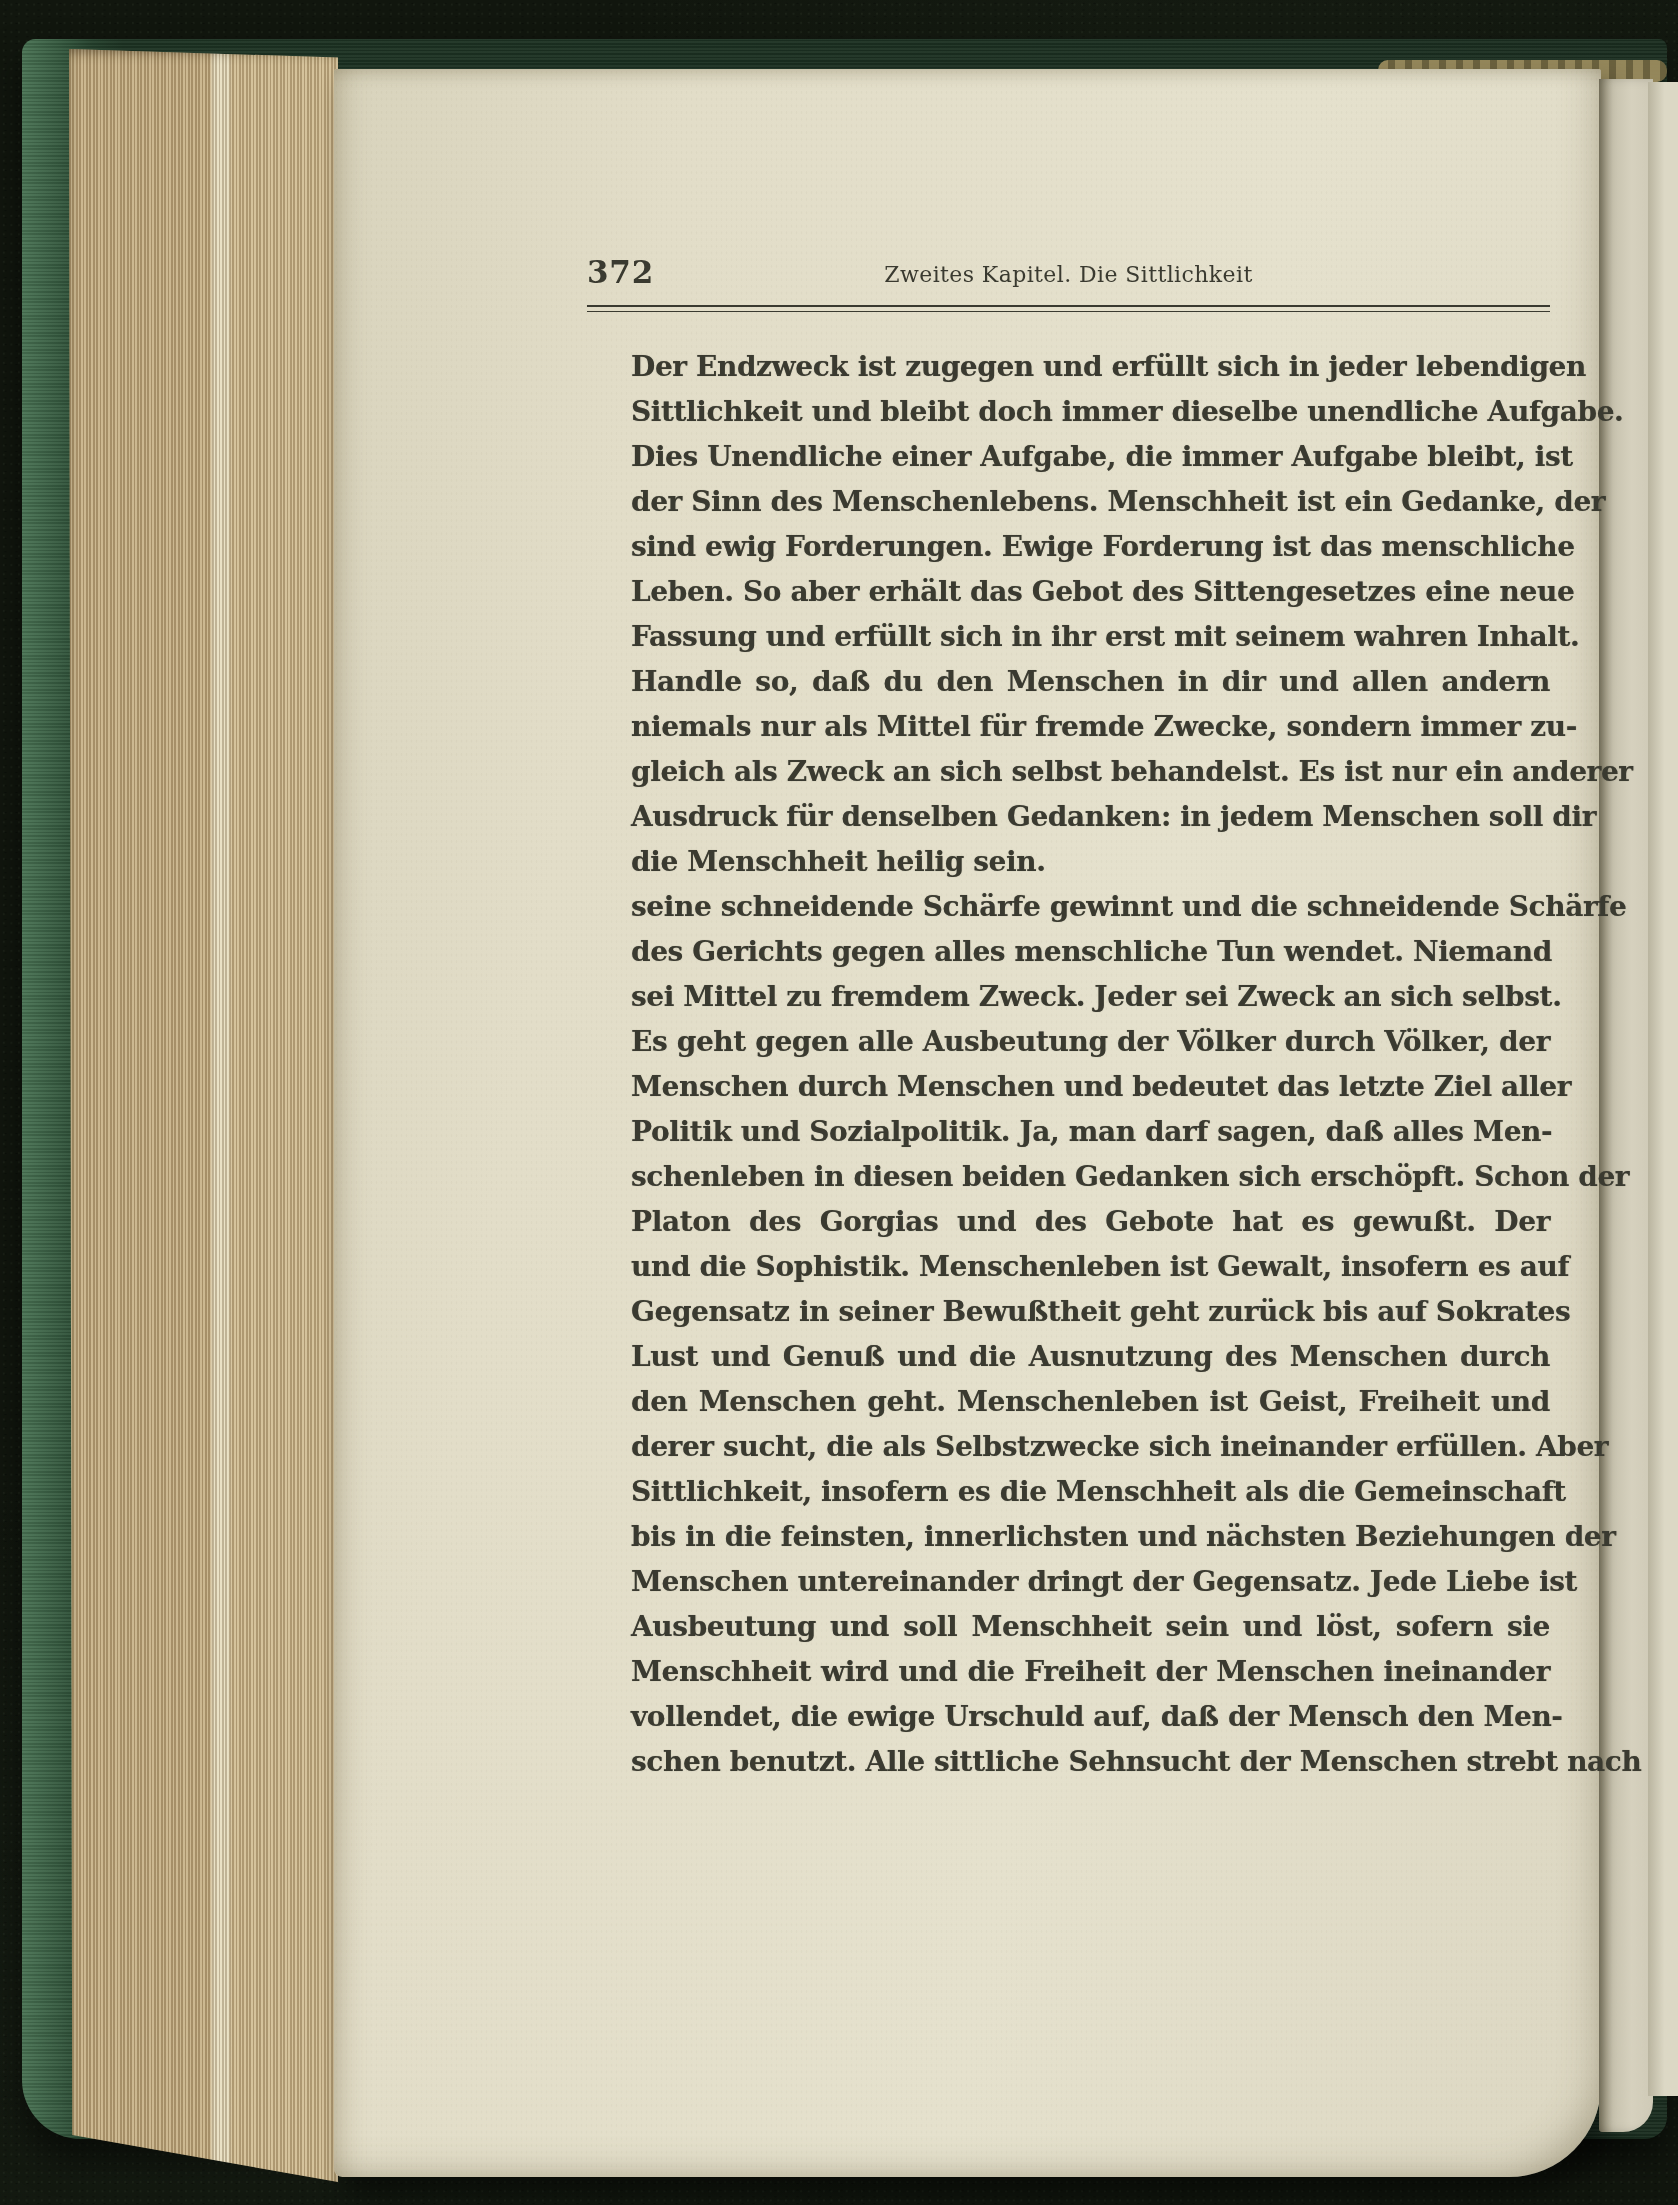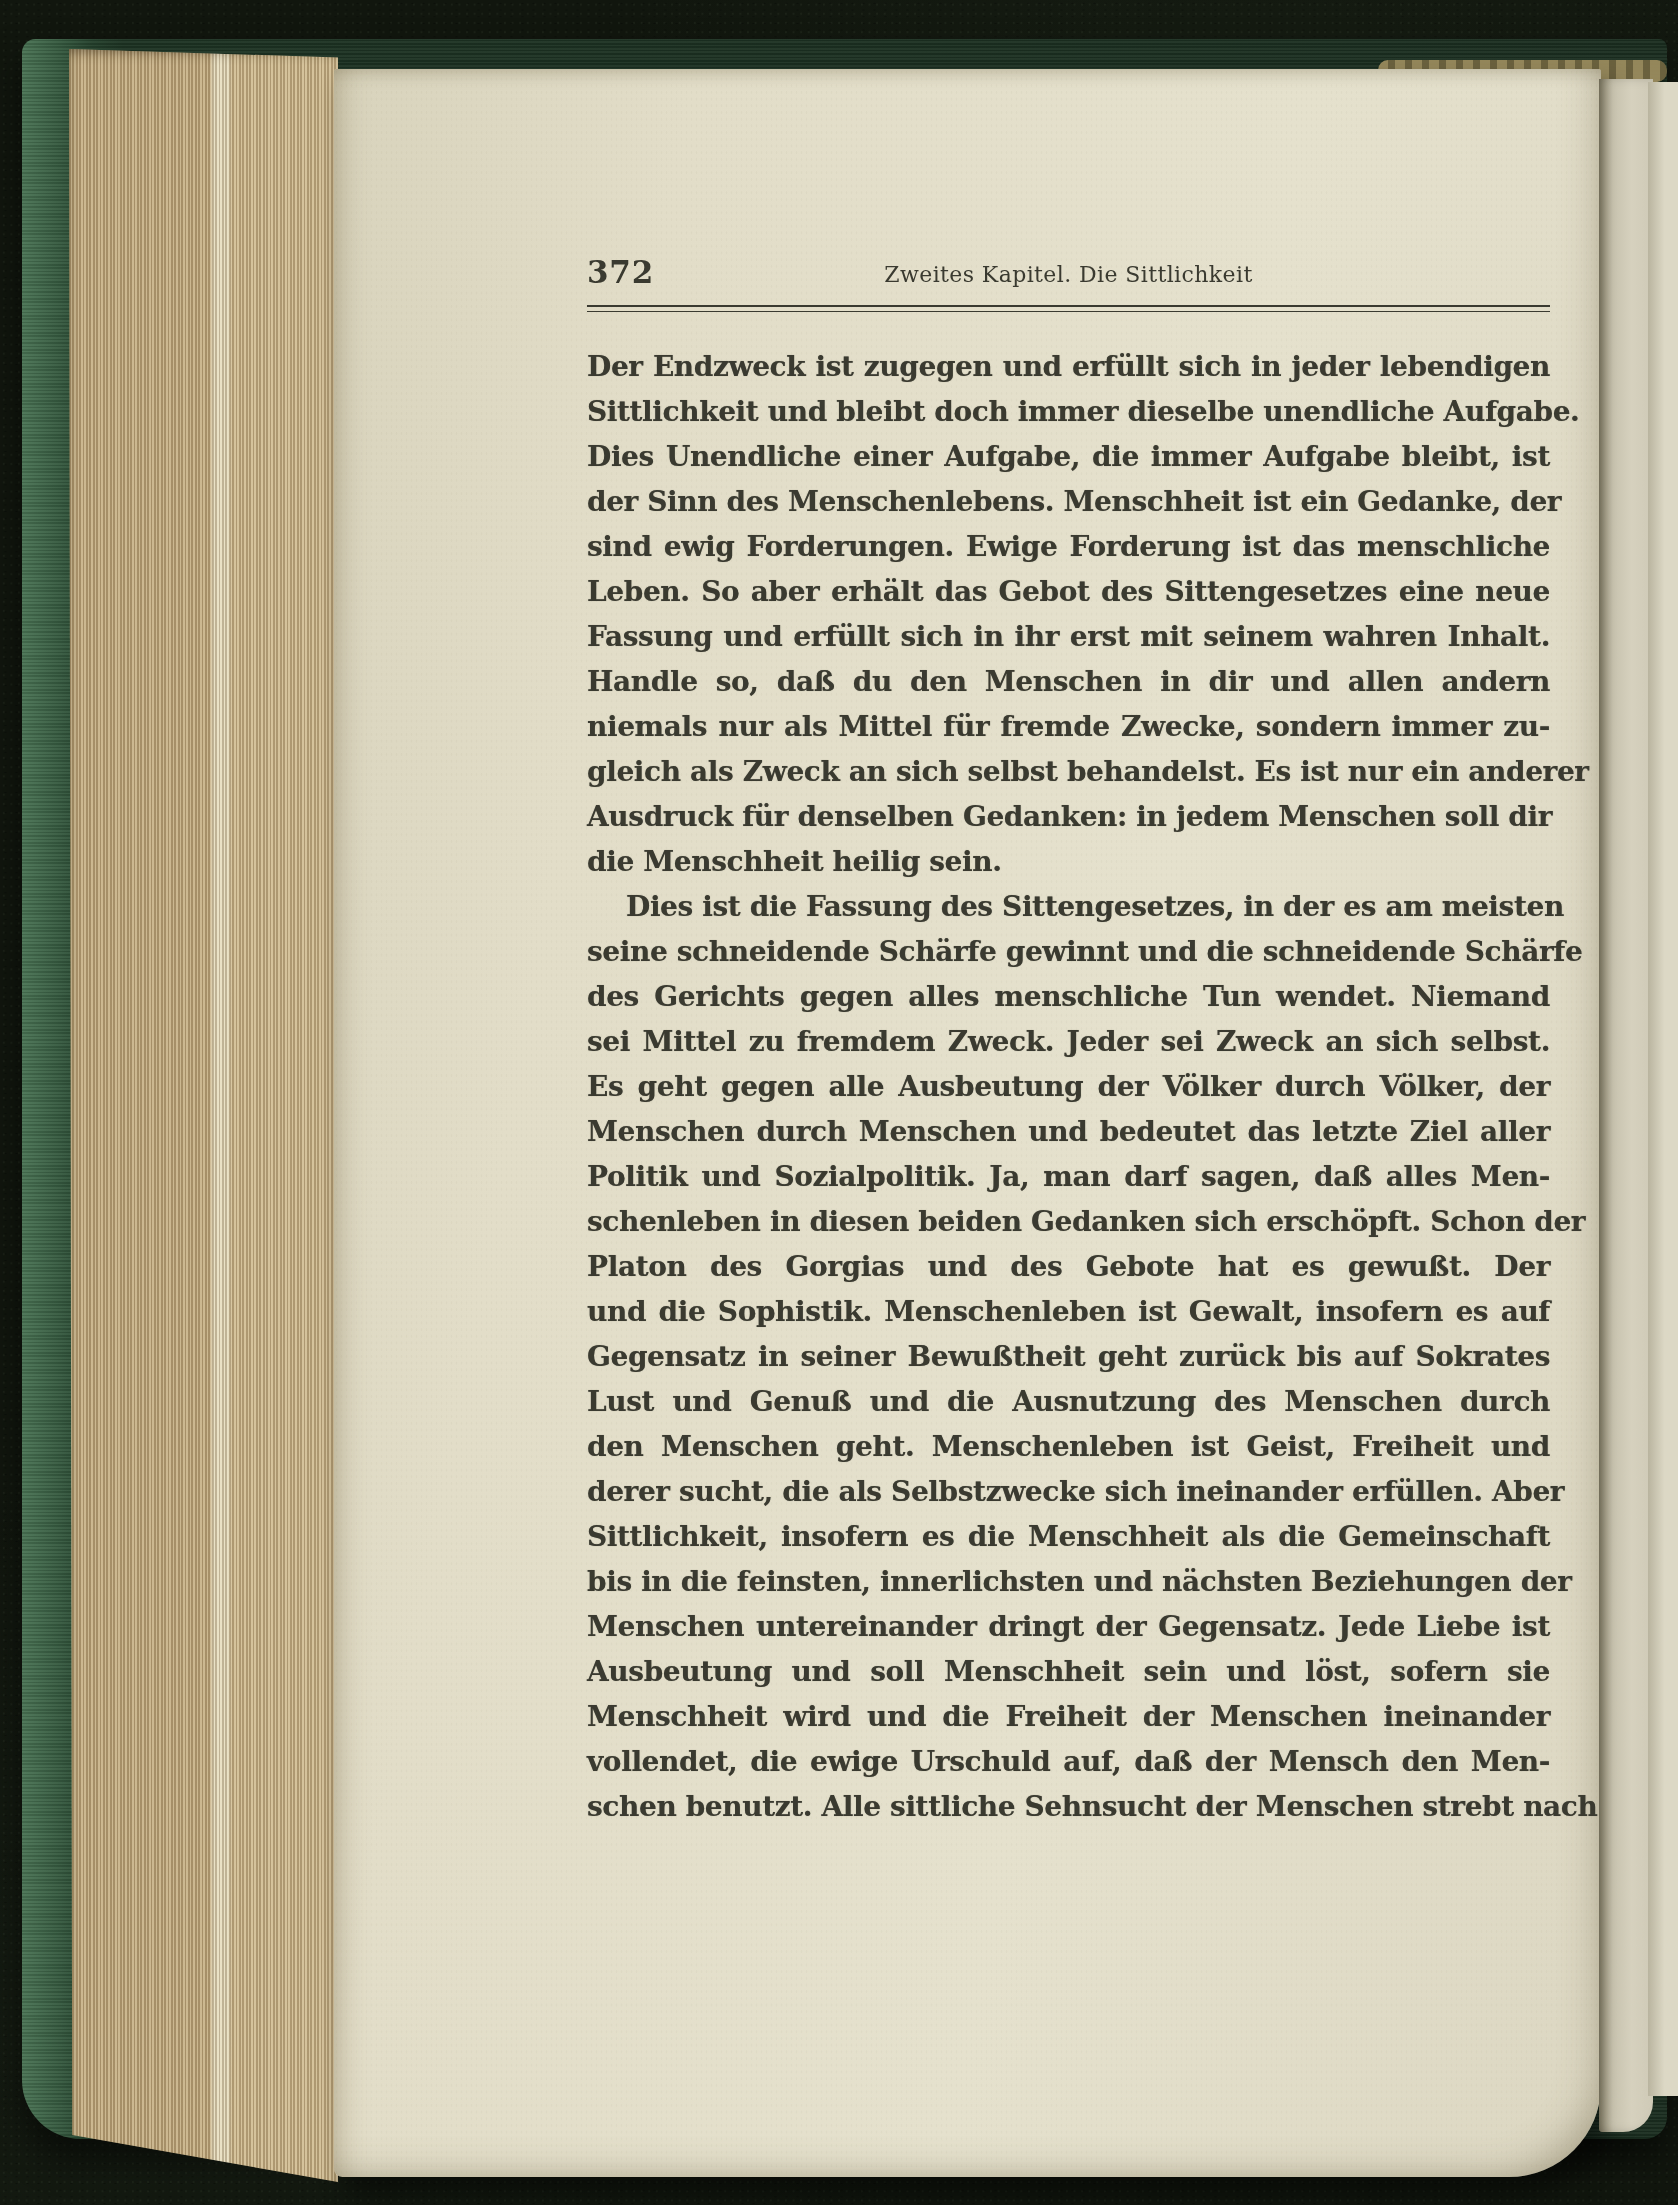--- a/index.html
+++ b/index.html
@@ -86,20 +86,21 @@
   }
   .body-text{
     position:absolute;left:587px;top:344px;width:963px;
     font-size:28px;font-weight:bold;color:var(--ink,#3a3a30);
     letter-spacing:-0.4px;
   }
   .line{
     height:45px;line-height:45px;white-space:nowrap;
     text-align:justify;text-align-last:justify;
     text-shadow:0 0 0.8px rgba(58,58,48,.55);
+    margin-left:44px;
   }
   .line.indent{text-indent:39px;}
   .line.flush-left{text-align-last:left;}
 </style>
 </head>
 <body>
 
 <div class="backdrop"></div>
 
 <div class="cover"></div>
@@ -121,21 +122,20 @@
     <div class="line">Dies Unendliche einer Aufgabe, die immer Aufgabe bleibt, ist</div>
     <div class="line">der Sinn des Menschenlebens. Menschheit ist ein Gedanke, der</div>
     <div class="line">sind ewig Forderungen. Ewige Forderung ist das menschliche</div>
     <div class="line">Leben. So aber erhält das Gebot des Sittengesetzes eine neue</div>
     <div class="line">Fassung und erfüllt sich in ihr erst mit seinem wahren Inhalt.</div>
     <div class="line">Handle so, daß du den Menschen in dir und allen andern</div>
     <div class="line">niemals nur als Mittel für fremde Zwecke, sondern immer zu-</div>
     <div class="line">gleich als Zweck an sich selbst behandelst. Es ist nur ein anderer</div>
     <div class="line">Ausdruck für denselben Gedanken: in jedem Menschen soll dir</div>
     <div class="line flush-left">die Menschheit heilig sein.</div>
-    <div class="line indent">Dies ist die Fassung des Sittengesetzes, in der es am meisten</div>
     <div class="line">seine schneidende Schärfe gewinnt und die schneidende Schärfe</div>
     <div class="line">des Gerichts gegen alles menschliche Tun wendet. Niemand</div>
     <div class="line">sei Mittel zu fremdem Zweck. Jeder sei Zweck an sich selbst.</div>
     <div class="line">Es geht gegen alle Ausbeutung der Völker durch Völker, der</div>
     <div class="line">Menschen durch Menschen und bedeutet das letzte Ziel aller</div>
     <div class="line">Politik und Sozialpolitik. Ja, man darf sagen, daß alles Men-</div>
     <div class="line">schenleben in diesen beiden Gedanken sich erschöpft. Schon der</div>
     <div class="line">Platon des Gorgias und des Gebote hat es gewußt. Der</div>
     <div class="line">und die Sophistik. Menschenleben ist Gewalt, insofern es auf</div>
     <div class="line">Gegensatz in seiner Bewußtheit geht zurück bis auf Sokrates</div>

